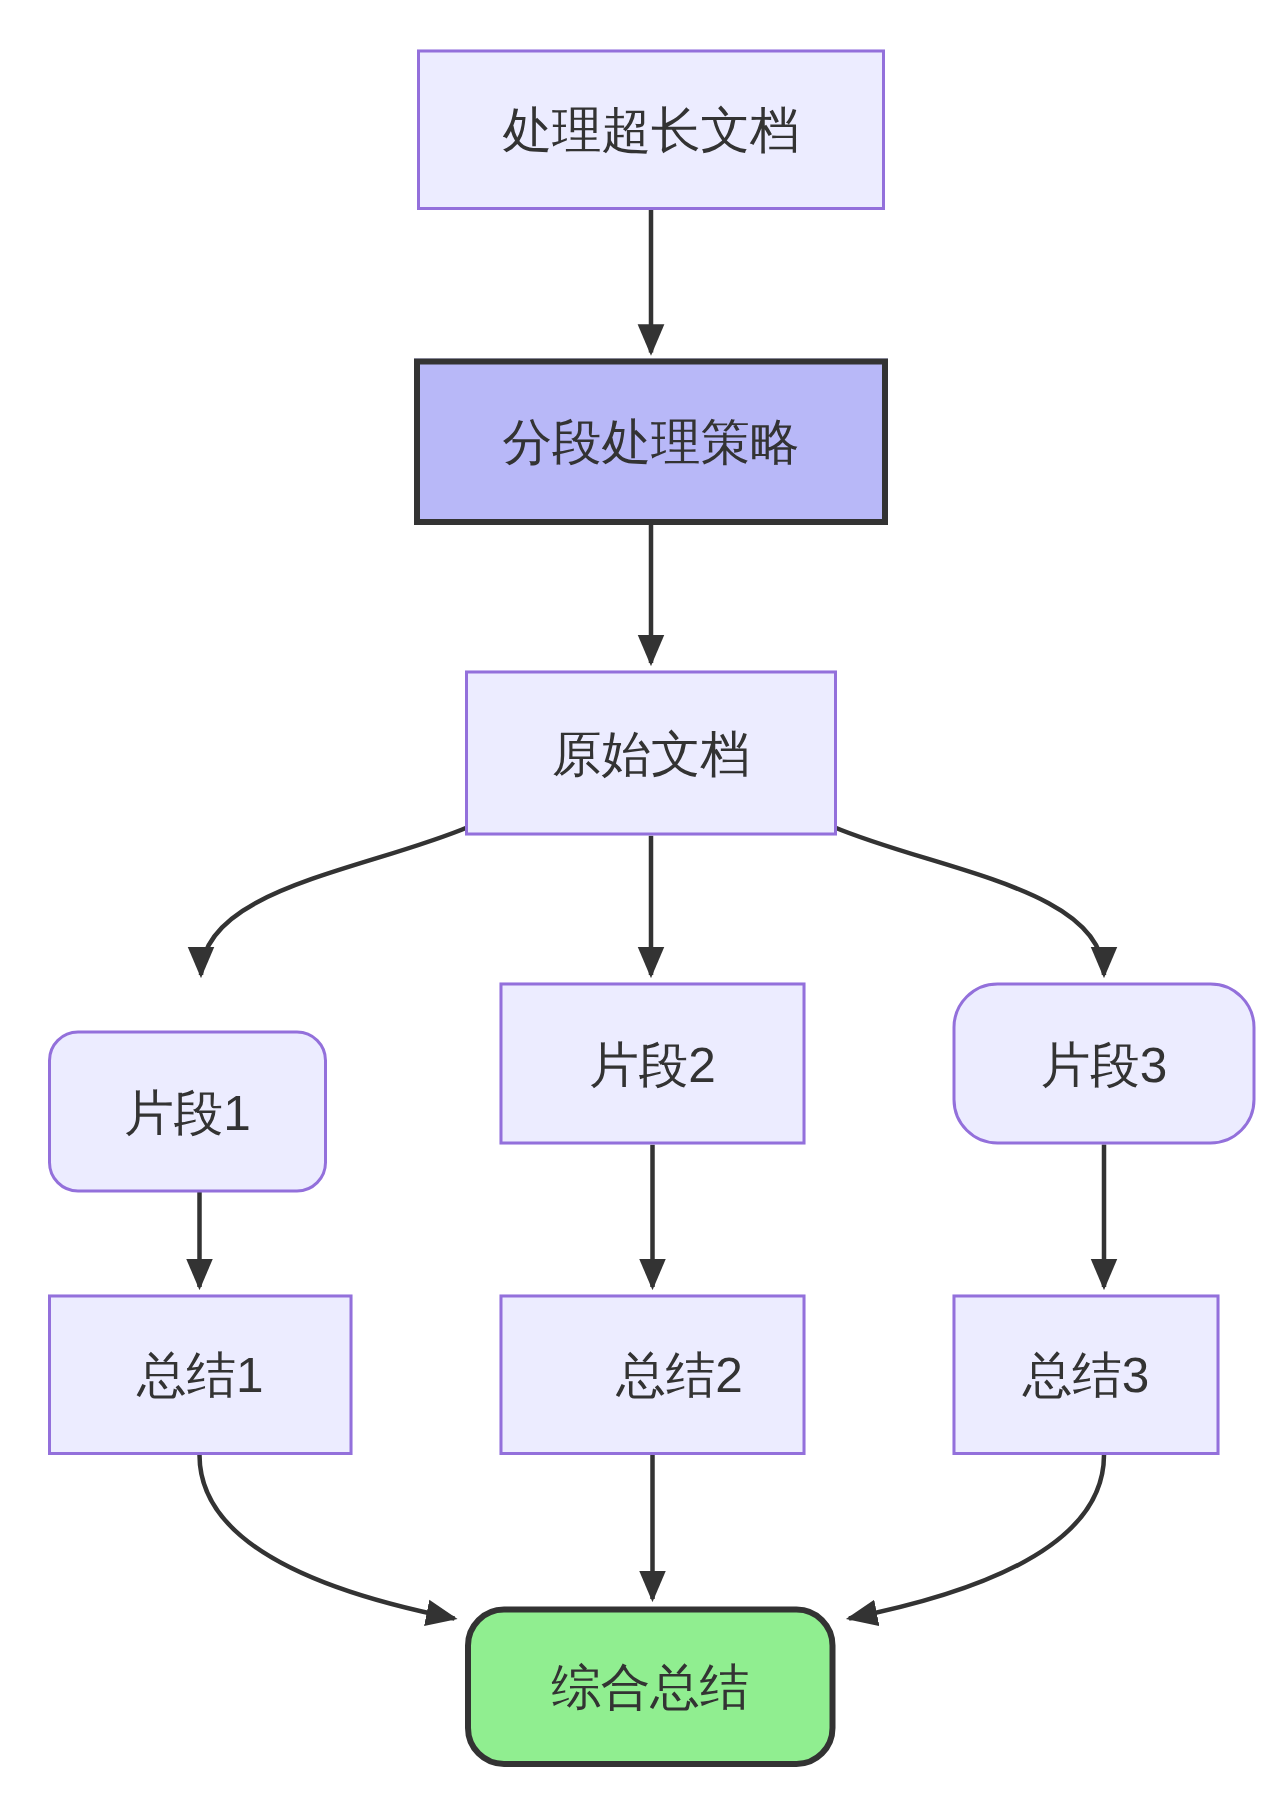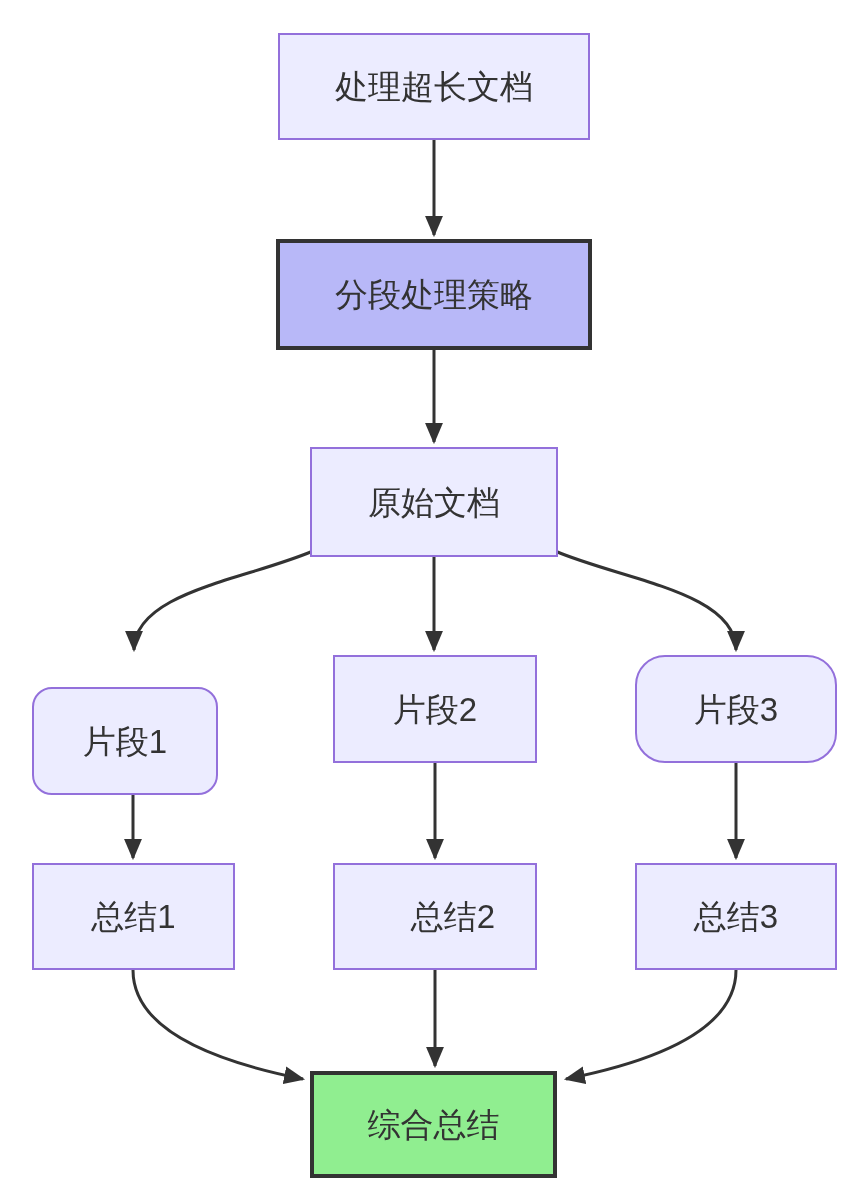--- a/index.html
+++ b/index.html
@@ -45,22 +45,22 @@
   }
   
   .n-task     { left: 278px; top: 33px;   width: 312px; height: 107px; }
   .n-strategy { left: 276px; top: 239px;  width: 316px; height: 111px; }
   .n-doc      { left: 310px; top: 447px;  width: 248px; height: 110px; }
   .n-seg1     { left: 32px;  top: 687px;  width: 186px; height: 108px; border-radius: 20px; }
   .n-seg2     { left: 333px; top: 655px;  width: 204px; height: 108px; }
   .n-seg3     { left: 635px; top: 655px;  width: 202px; height: 108px; border-radius: 30px; }
   .n-sum1     { left: 32px;  top: 863px;  width: 203px; height: 107px; text-align: right; }
   .n-sum2     { left: 333px; top: 863px;  width: 204px; height: 107px; padding-left: 36px; }
-  .n-sum3     { left: 635px; top: 863px;  width: 202px; height: 107px; }
-  .n-final    { left: 310px; top: 1071px; width: 247px; height: 107px; }
+  .n-sum3     { left: 635px; top: 863px;  width: 178px; height: 107px; }
+  .n-final    { left: 310px; top: 1071px; width: 247px; height: 107px; border-radius: 26px; }
   .edge {
     fill: none;
     stroke: var(--edge-color, #333333);
     stroke-width: 3px;
   }
 </style>
 </head>
 <body style="background: rgb(255, 255, 255);">
 
 <div class="canvas">

